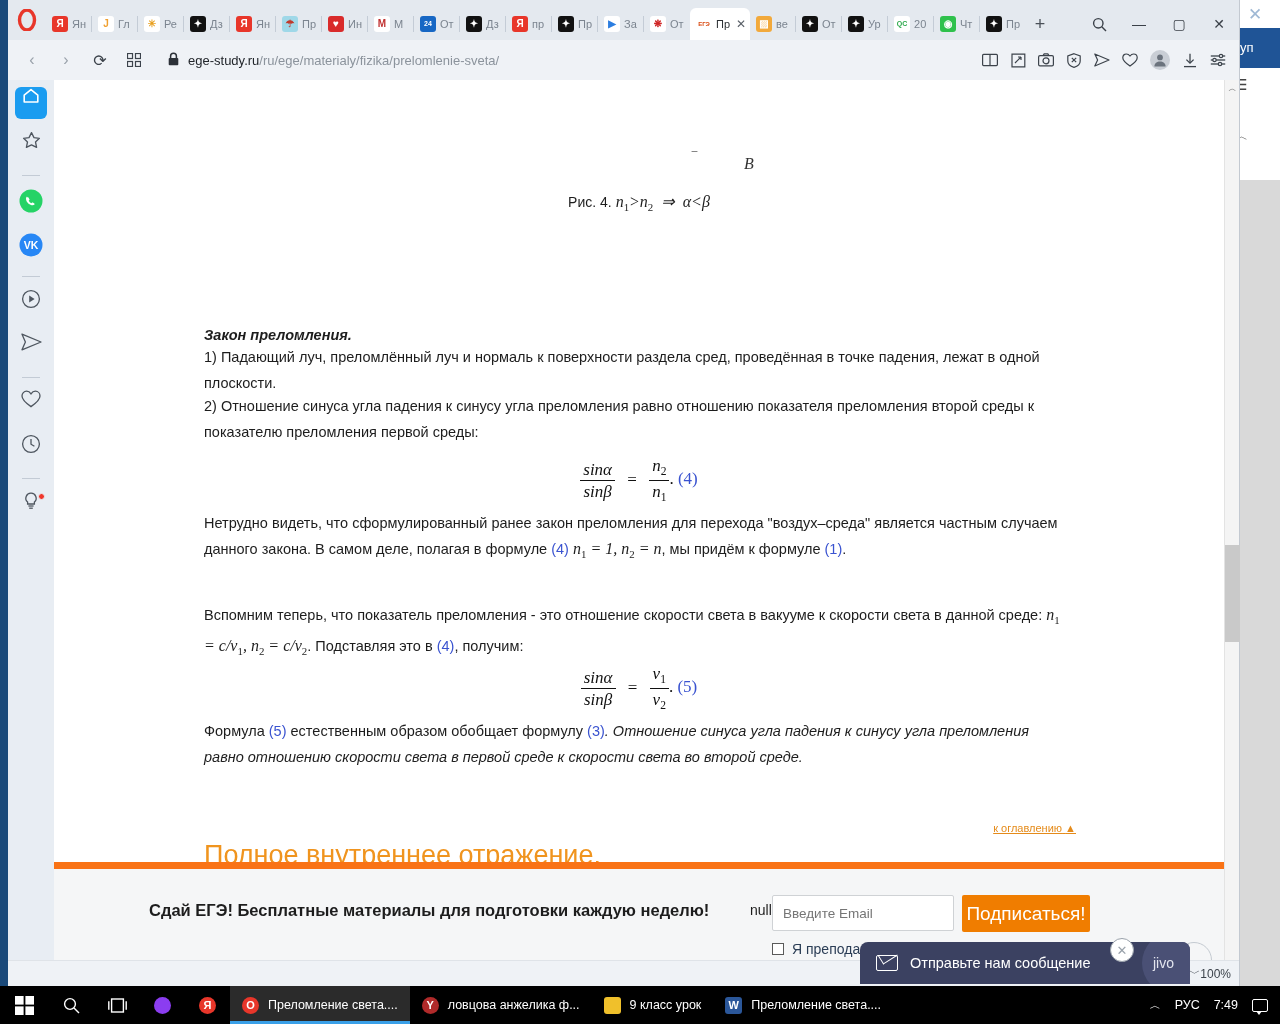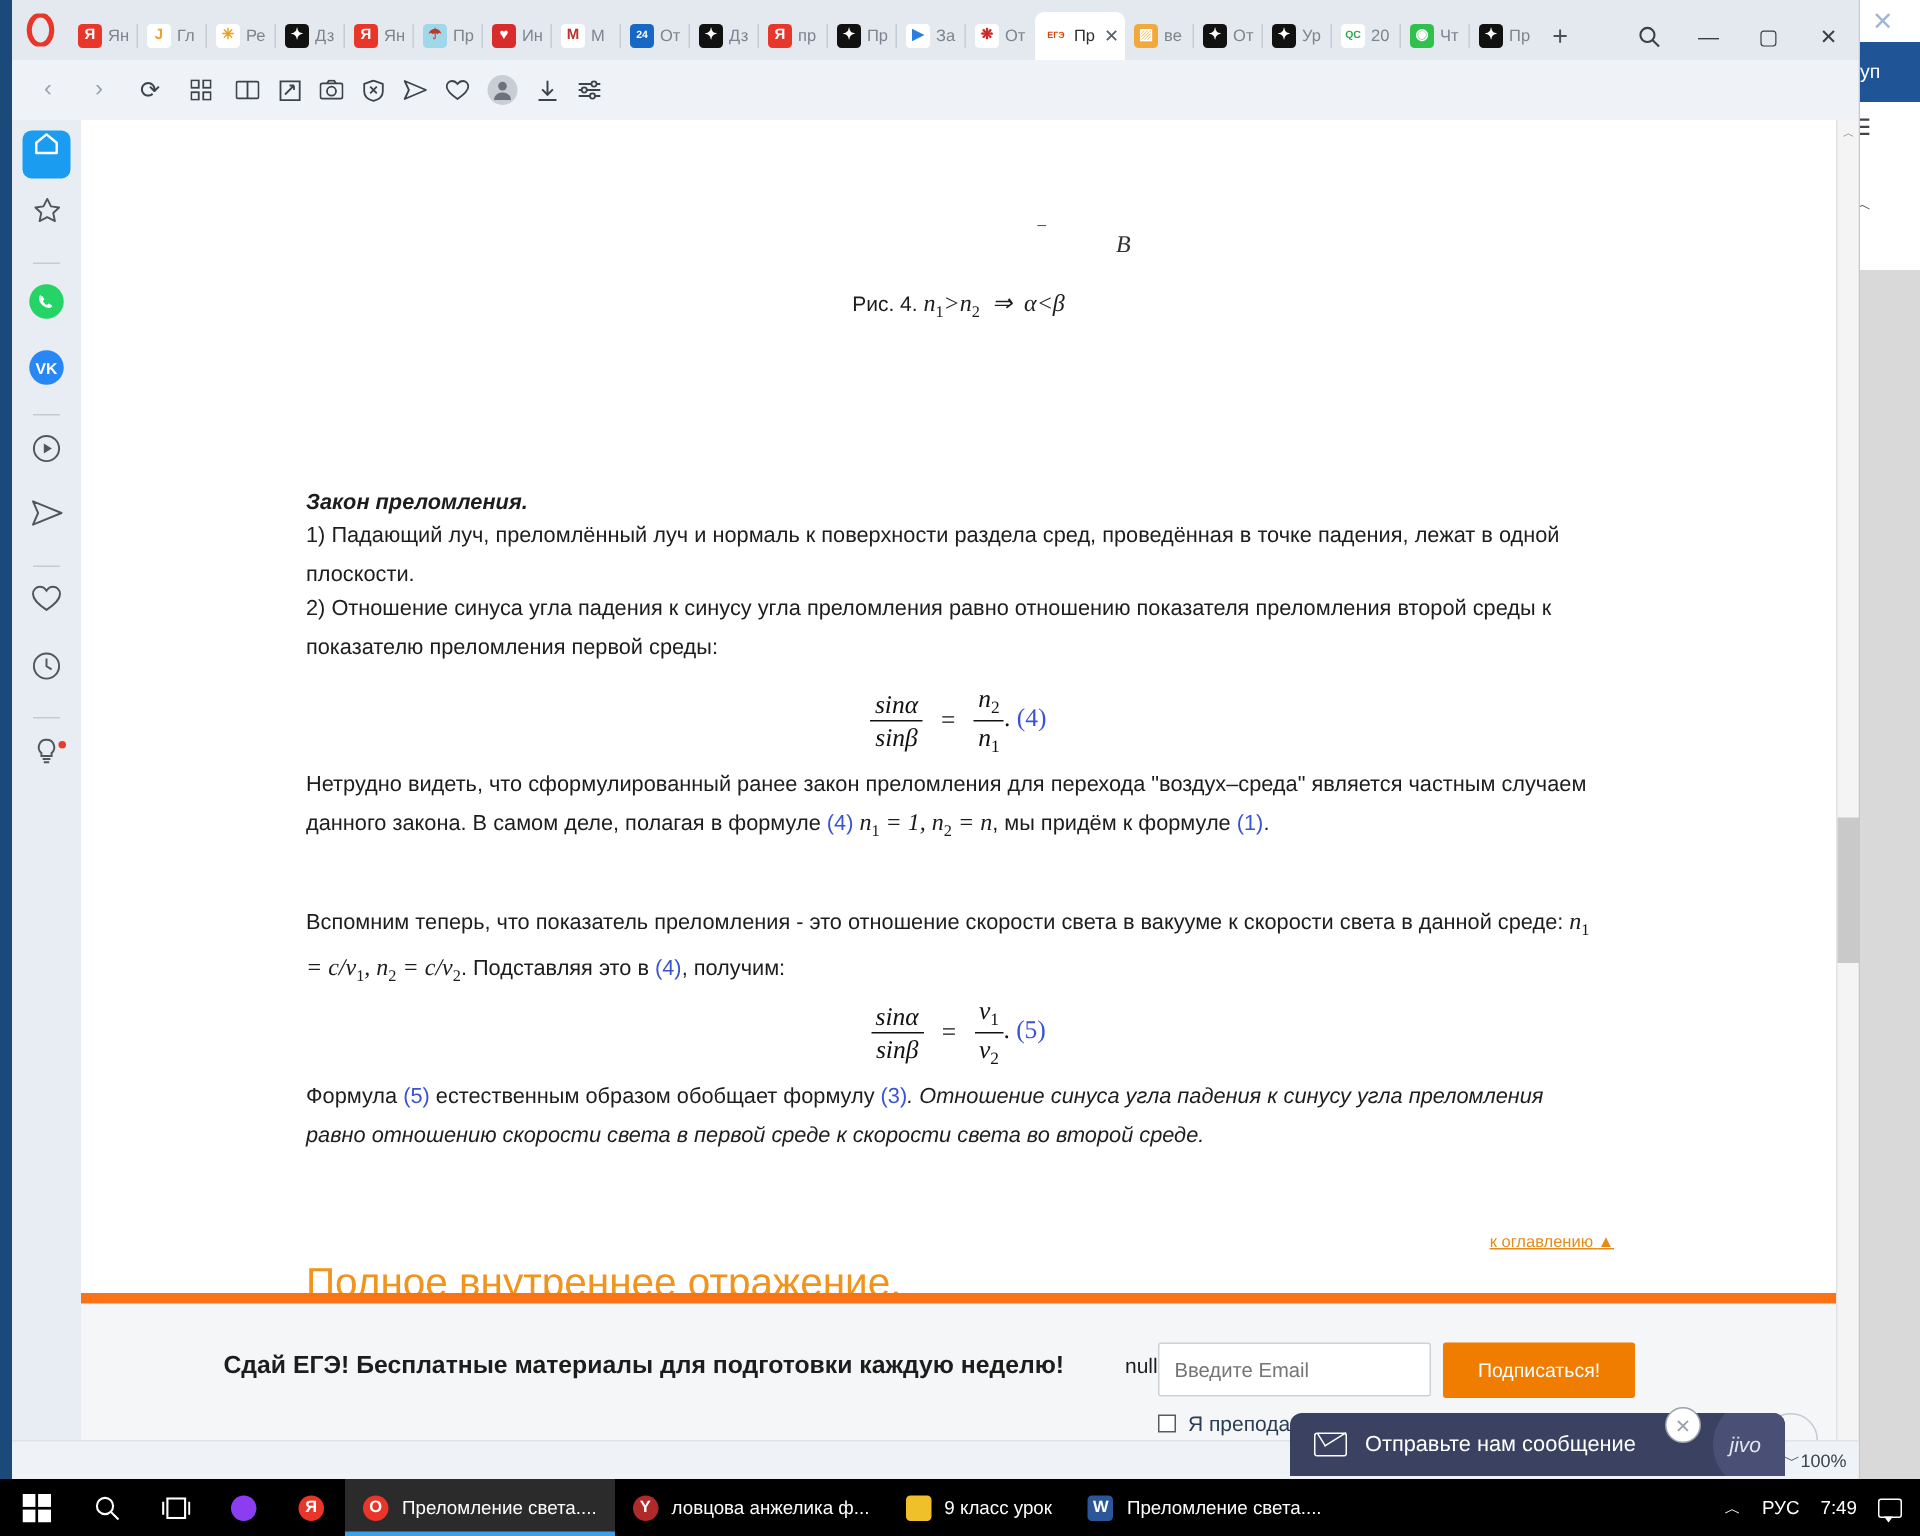--- a/index.html
+++ b/index.html
@@ -220,21 +220,21 @@
     position: absolute; left: 696px; top: 33px; font-size: 14px; color: #1d1d1d;
   }
   #email-input {
     position: absolute; left: 718px; top: 26px; width: 182px; height: 36px;
     border: 1px solid #cfd2d5; background: #fff; font-size: 13.5px;
     color: #8d8d8d; padding: 0 10px; font-family: "Liberation Sans", sans-serif;
     border-radius: 2px;
   }
   #subscribe-button {
     position: absolute; left: 908px; top: 26px; width: 128px; height: 37px;
-    background: #f07d00; color: #fff; border: 0; font-size: 13px;
+    background: #f07d00; color: #fff; border: 0; font-size: 19px;
     font-family: "Liberation Sans", sans-serif; border-radius: 2px; cursor: pointer;
   }
   #teacher-row {
     position: absolute; left: 718px; top: 72px; display: flex;
     align-items: center; gap: 8px;
   }
   #teacher-checkbox {
     width: 12px; height: 12px; border: 1px solid #5a5a5a; background: #fff;
     flex: 0 0 12px;
   }
@@ -269,21 +269,21 @@
   #jivo-env {
     width: 22px; height: 16px; border: 1.6px solid #ffffff; border-radius: 2px;
     position: relative; flex: 0 0 22px;
   }
   #jivo-env::after {
     content: ""; position: absolute; left: 1px; top: 0px; width: 16px; height: 9px;
     border-left: 1.6px solid #fff; border-bottom: 1.6px solid #fff;
     transform: rotate(-32deg); transform-origin: left top;
   }
   #jivo-text { color: #fff; font-size: 14.5px; flex: 1 1 auto; }
-  #jivo-brand { color: #e3e5ee; font-size: 14px; z-index: 2; font-style: italic; }
+  #jivo-brand { color: #e3e5ee; font-size: 14px; z-index: 2; }
 
   
   #page-scrollbar {
     position: absolute; right: 0; top: 80px; width: 15px; bottom: 0;
     background: #f4f4f4; border-left: 1px solid #e3e3e3;
   }
   #sb-up, #sb-down {
     position: absolute; left: 0; width: 15px; height: 16px;
     display: flex; align-items: center; justify-content: center;
     font-size: 8px; color: #6b6b6b;
@@ -475,20 +475,29 @@
     <div class="navbtn">‹</div>
     <div class="navbtn">›</div>
     <div class="navbtn enabled">⟳</div>
     <div class="navbtn enabled">
       <svg width="14" height="14" viewBox="0 0 14 14">
         <rect x="0.5" y="0.5" width="5" height="5" fill="none" stroke="#3c434b" stroke-width="1.2"></rect>
         <rect x="8.5" y="0.5" width="5" height="5" fill="none" stroke="#3c434b" stroke-width="1.2"></rect>
         <rect x="0.5" y="8.5" width="5" height="5" fill="none" stroke="#3c434b" stroke-width="1.2"></rect>
         <rect x="8.5" y="8.5" width="5" height="5" fill="none" stroke="#3c434b" stroke-width="1.2"></rect>
       </svg>
+    </div>
+    <div id="urlfield">
+      <span id="lock-icon">
+        <svg width="11" height="14" viewBox="0 0 11 14">
+          <path d="M2.6 6V4.1a2.9 2.9 0 0 1 5.8 0V6" fill="none" stroke="#2c3138" stroke-width="1.5"></path>
+          <rect x="0.7" y="6" width="9.6" height="7.2" rx="1" fill="#2c3138"></rect>
+        </svg>
+      </span>
+      <span id="url-text"><span>ege-study.ru</span><span class="dim">/ru/ege/materialy/fizika/prelomlenie-sveta/</span></span>
     </div>
     <div class="tbicon">
       <svg width="16" height="14" viewBox="0 0 16 14">
           <rect x="0.6" y="1.4" width="14.8" height="11.2" rx="1" fill="none" stroke="#3c434b" stroke-width="1.2"></rect>
           <line x1="8" y1="1.4" x2="8" y2="12.6" stroke="#3c434b" stroke-width="1.2"></line>
         </svg>
     </div>
     <div class="tbicon">
       <svg width="15" height="15" viewBox="0 0 15 15">
           <path d="M1 13.8 L1 1.2 L13.8 1.2 L13.8 13.8 Z" fill="none" stroke="#3c434b" stroke-width="1.2"></path>

